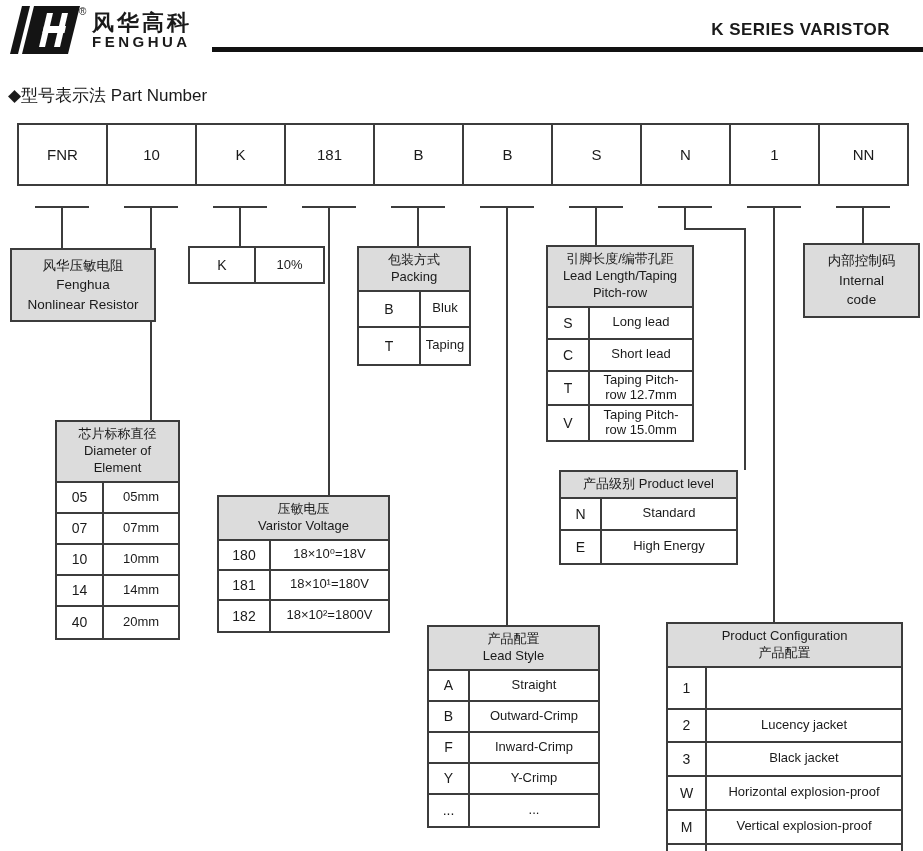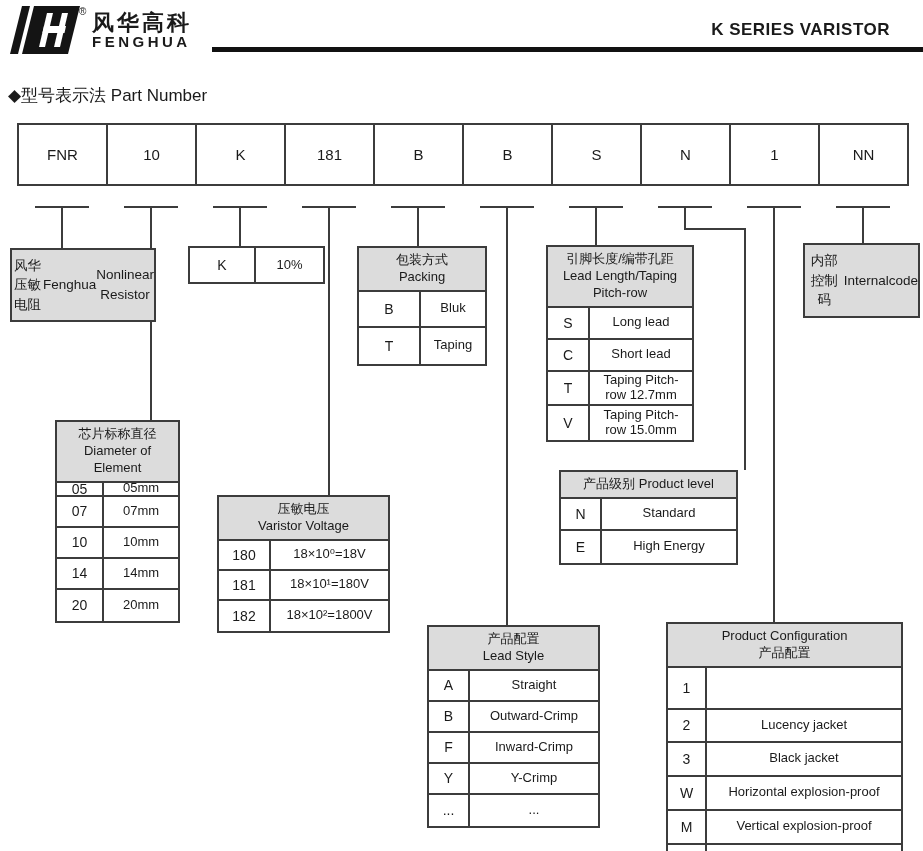--- a/index.html
+++ b/index.html
@@ -24,21 +24,21 @@
   .pn-cell {
     width:91px; height:63px; border:2px solid #3c3c3c; background:#fff;
     display:flex; align-items:center; justify-content:center; font-size:15px;
   }
   .pn-cell + .pn-cell { margin-left:-2px; }
   
   .ln { position:absolute; background:#3c3c3c; }
   
   .legend {
     position:absolute; border:2px solid #3c3c3c; background:#dcdcdc;
-    display:flex; flex-direction:row; align-items:center; justify-content:center;
+    display:flex; flex-direction:column; align-items:center; justify-content:center;
     text-align:center; font-size:13.5px; line-height:1.45;
   }
   
   .tbl { position:absolute; border:2px solid #3c3c3c; background:#fff; }
   .tbl .head {
     background:#dcdcdc; border-bottom:2px solid #3c3c3c; text-align:center;
     font-size:13px; line-height:1.3; padding:4px 2px;
   }
   .tbl .head .hl { display:block; }
   .tbl .row { display:flex; border-bottom:2px solid #3c3c3c; }
@@ -124,21 +124,21 @@
     <div>code</div>
   </div>
 
   <div class="tbl" style="left:188px;top:246px;width:137px;--cw:66px">
     <div class="row" style="height:34px">
       <div class="code">K</div>
       <div class="desc">10%</div>
     </div>
   </div>
 
-  <div class="tbl" style="left:357px;top:246px;width:130px;--cw:62px">
+  <div class="tbl" style="left:357px;top:246px;width:114px;--cw:62px">
     <div class="head">
       <span class="hl">包装方式</span>
       <span class="hl">Packing</span>
     </div>
     <div class="row" style="height:36px">
       <div class="code">B</div>
       <div class="desc">Bluk</div>
     </div>
     <div class="row" style="height:36px">
       <div class="code">T</div>
@@ -167,38 +167,38 @@
       <div class="code">V</div>
       <div class="desc">Taping Pitch-row 15.0mm</div>
     </div>
   </div>
 
   <div class="tbl" style="left:55px;top:420px;width:125px;--cw:47px">
     <div class="head">
       <span class="hl">芯片标称直径</span>
       <span class="hl">Diameter of Element</span>
     </div>
-    <div class="row" style="height:14px">
+    <div class="row" style="height:31px">
       <div class="code">05</div>
       <div class="desc">05mm</div>
     </div>
     <div class="row" style="height:31px">
       <div class="code">07</div>
       <div class="desc">07mm</div>
     </div>
     <div class="row" style="height:31px">
       <div class="code">10</div>
       <div class="desc">10mm</div>
     </div>
     <div class="row" style="height:31px">
       <div class="code">14</div>
       <div class="desc">14mm</div>
     </div>
     <div class="row" style="height:31px">
-      <div class="code">20</div>
+      <div class="code">40</div>
       <div class="desc">20mm</div>
     </div>
   </div>
 
   <div class="tbl" style="left:217px;top:495px;width:173px;--cw:52px">
     <div class="head">
       <span class="hl">压敏电压</span>
       <span class="hl">Varistor Voltage</span>
     </div>
     <div class="row" style="height:30px">

